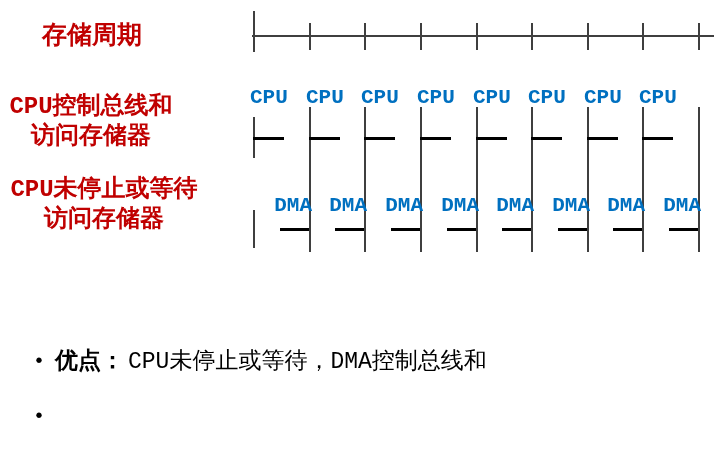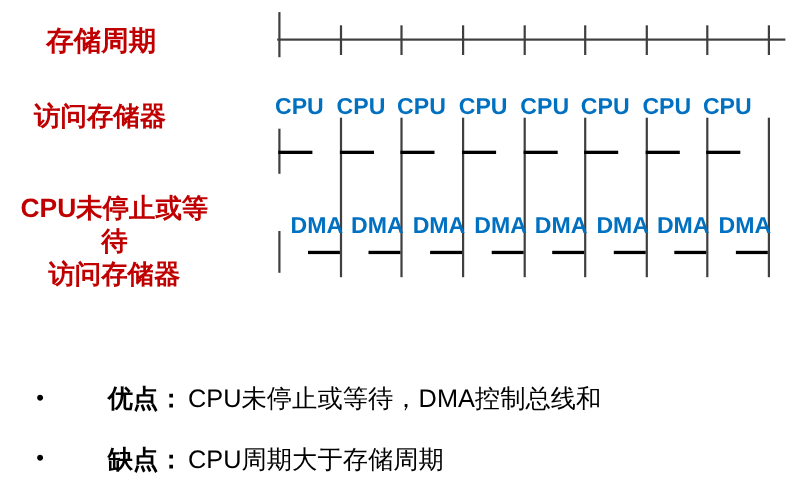--- a/index.html
+++ b/index.html
@@ -1,18 +1,18 @@
 <!DOCTYPE html>
 <html><head>
 <meta charset="utf-8">
 <style>
   html,body{margin:0;padding:0;background:#fff;}
   .slide{
     position:relative;width:723px;height:449px;background:#fff;
-    font-family:Liberation Sans, sans-serif;overflow:hidden;
+    font-family:Liberation Mono, monospace;overflow:hidden;
   }
   
   .red-label{
     position:absolute;color:var(--red,#C00000);font-weight:bold;
     text-align:center;line-height:30px;font-size:24px;
   }
   .red-label.mem{left:8px;width:168px;top:22px;font-size:25px;}
   .red-label.cpu{left:0px;width:182px;top:92px;}
   .red-label.dma{left:8px;width:192px;top:175px;}
   
@@ -21,31 +21,32 @@
   .bar{position:absolute;background:var(--bar,#000);}
   .cpu-tag,.dma-tag{
     position:absolute;color:var(--blue,#0070C0);font-weight:bold;
     font-size:21px;line-height:21px;white-space:nowrap;
   }
   .dma-tag{text-align:right;}
   
   .bullets{position:absolute;left:33px;top:348px;width:660px;color:#000;}
   .bullet-item{display:flex;align-items:flex-start;font-size:23px;line-height:28px;margin-bottom:27px;}
   .bullet-item .dot{font-size:20px;width:22px;flex:0 0 22px;line-height:28px;}
-  .bullet-item .term{font-weight:bold;margin-left:43px;}
+  .bullet-item .term{font-weight:bold;}
   .bullet-item .colon{font-weight:bold;margin-right:4px;}
 </style>
 </head>
 <body>
 
 <div class="slide" style="--red: #C00000; --blue: #0070C0; --line: #3f3f3f; --bar: #000000;">
 
   <div class="red-label mem">存储周期</div>
 
   <div class="red-label cpu">
+    <div>CPU控制总线和</div>
     <div>访问存储器</div>
   </div>
 
   <div class="red-label dma">
     <div>CPU未停止或等待</div>
     <div>访问存储器</div>
   </div>
 
   <div class="diagram" id="diagram">
       <div class="hline" style="left: 252px; top: 35px; width: 462px; height: 2px;"></div>
@@ -102,17 +103,16 @@
       <div class="bar" style="left: 669px; top: 228px; width: 29px; height: 3px;"></div>
     </div>
 
   <div class="bullets">
     <div class="bullet-item">
       <span class="dot">•</span>
       <span><span class="term">优点</span><span class="colon">：</span><span>CPU未停止或等待，DMA控制总线和</span></span>
     </div>
     <div class="bullet-item">
       <span class="dot">•</span>
-      <span><span class="term">缺点</span><span class="colon">：</span><span>CPU周期大于存储周期</span></span>
     </div>
   </div>
 
 </div>
 
 </body></html>

